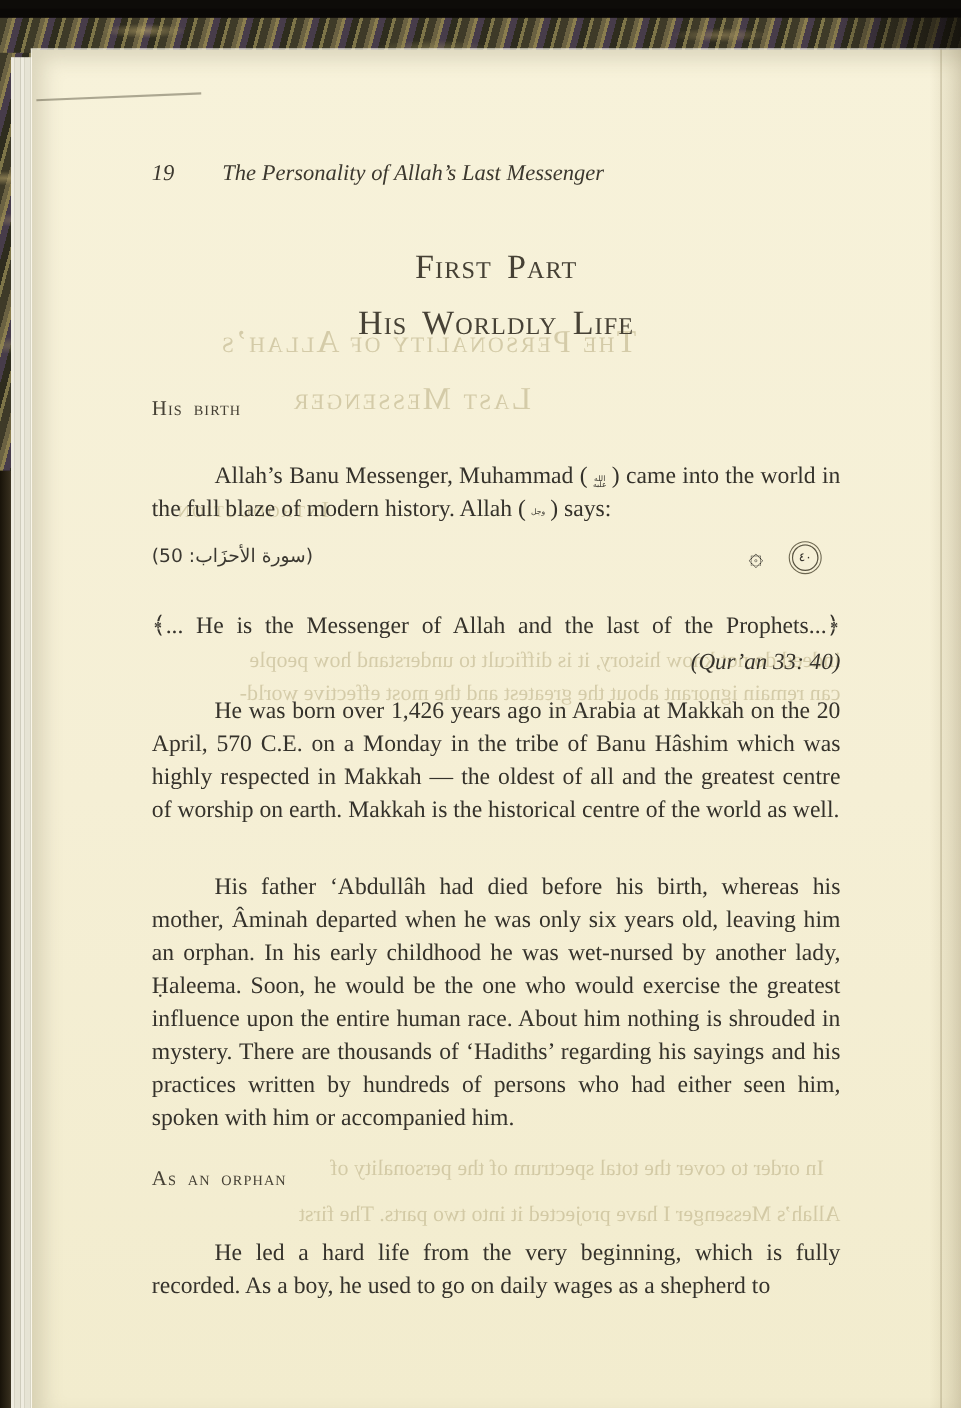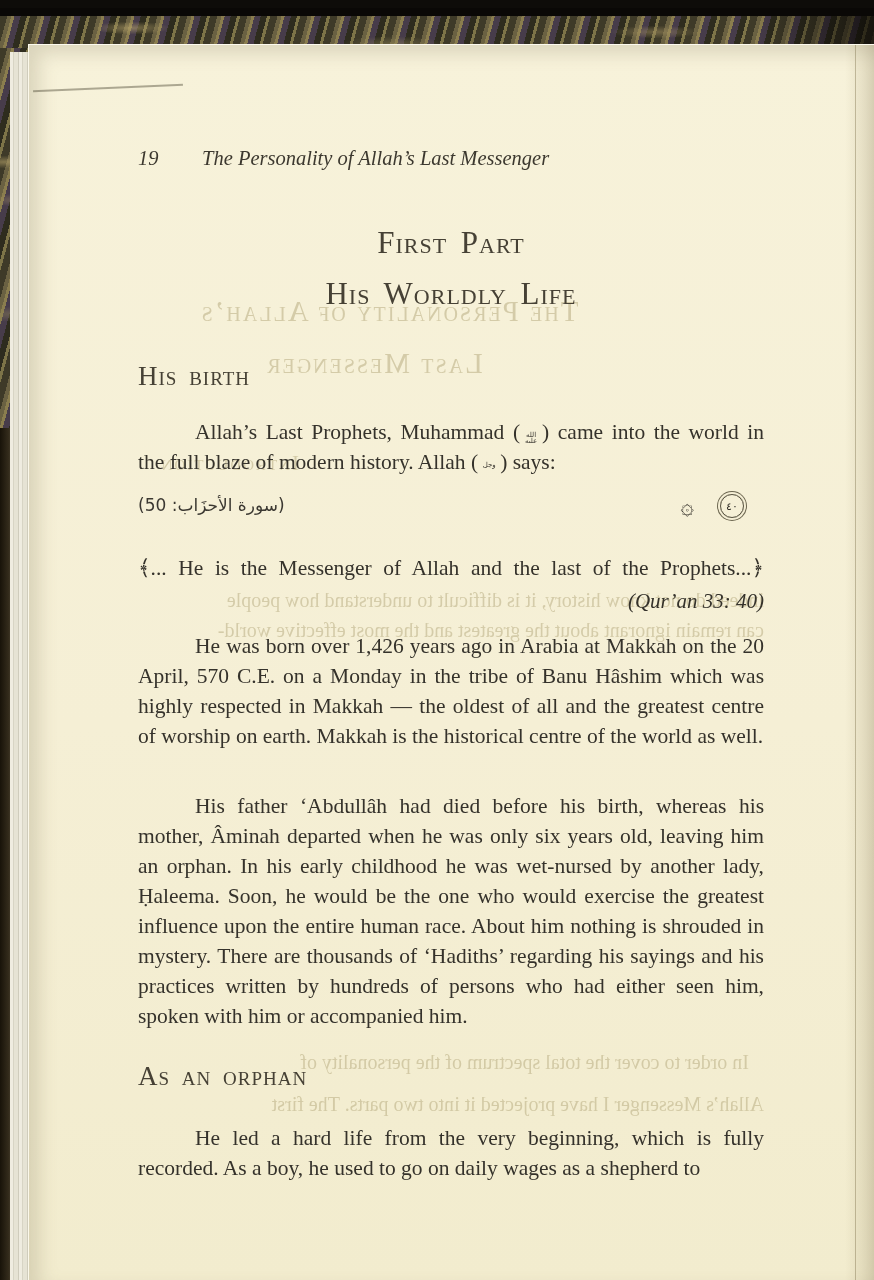--- a/index.html
+++ b/index.html
@@ -43,21 +43,21 @@
     background:rgba(80,75,55,.45);transform:rotate(-2.4deg);}
 
   
   .abs{position:absolute;}
   .col{left:109px;width:626px;}
   .runhead{top:102px;font-style:italic;font-size:20.5px;color:#3c382f;}
   .runhead .pnum{display:inline-block;width:64px;}
   .sc{font-variant:small-caps;letter-spacing:1px;}
   .part-title{top:180px;text-align:center;font-size:31px;color:#464135;word-spacing:5px;}
   .part-sub{top:231px;text-align:center;font-size:31px;color:#464135;word-spacing:5px;}
-  .h2{font-size:27px;color:#464135;word-spacing:4px;}
+  .h2{font-size:19px;color:#464135;word-spacing:4px;}
   .body-p{font-size:21.5px;line-height:30px;text-align:justify;color:#35322b;}
   .indent{text-indent:57px;}
   .seal{display:inline-block;width:22px;height:18px;overflow:hidden;
     font-family:"DejaVu Sans",sans-serif;font-size:7px;line-height:6.5px;
     vertical-align:-4px;text-align:center;color:#3b3831;}
   .arabic-row{top:448px;display:flex;justify-content:space-between;align-items:flex-end;}
   .arabic-cite{font-family:"DejaVu Sans",sans-serif;font-size:17px;color:#3b3831;
     padding-bottom:4px;}
   .arabic-verse{direction:rtl;font-family:"DejaVu Sans",sans-serif;font-size:23px;
     color:#34312a;display:flex;align-items:center;gap:6px;}
@@ -101,21 +101,21 @@
     <div class="abs col runhead">
       <span class="pnum">19</span><span>The Personality of Allah’s Last Messenger</span>
     </div>
 
     <div class="abs col sc part-title">First Part</div>
     <div class="abs col sc part-sub">His Worldly Life</div>
 
     <div class="abs col sc h2" style="top:316px;">His birth</div>
 
     <div class="abs col body-p indent" style="top:372px;">
-      <span>Allah’s Last Prophets, Muhammad (</span><span class="seal"><span>صلى الله عليه وسلم</span></span><span>) came into the world in the full blaze of modern history. Allah (</span><span class="seal"><span>عز وجل</span></span><span>) says:</span>
+      <span>Allah’s Banu Messenger, Muhammad (</span><span class="seal"><span>صلى الله عليه وسلم</span></span><span>) came into the world in the full blaze of modern history. Allah (</span><span class="seal"><span>عز وجل</span></span><span>) says:</span>
     </div>
 
     <div class="abs col arabic-row">
       <span class="arabic-cite">(سورة الأحزَاب: 50)</span>
       <span class="arabic-verse">
         <span class="rosette">٤٠</span>
         <span class="ornate">۞</span>
       </span>
     </div>
 

